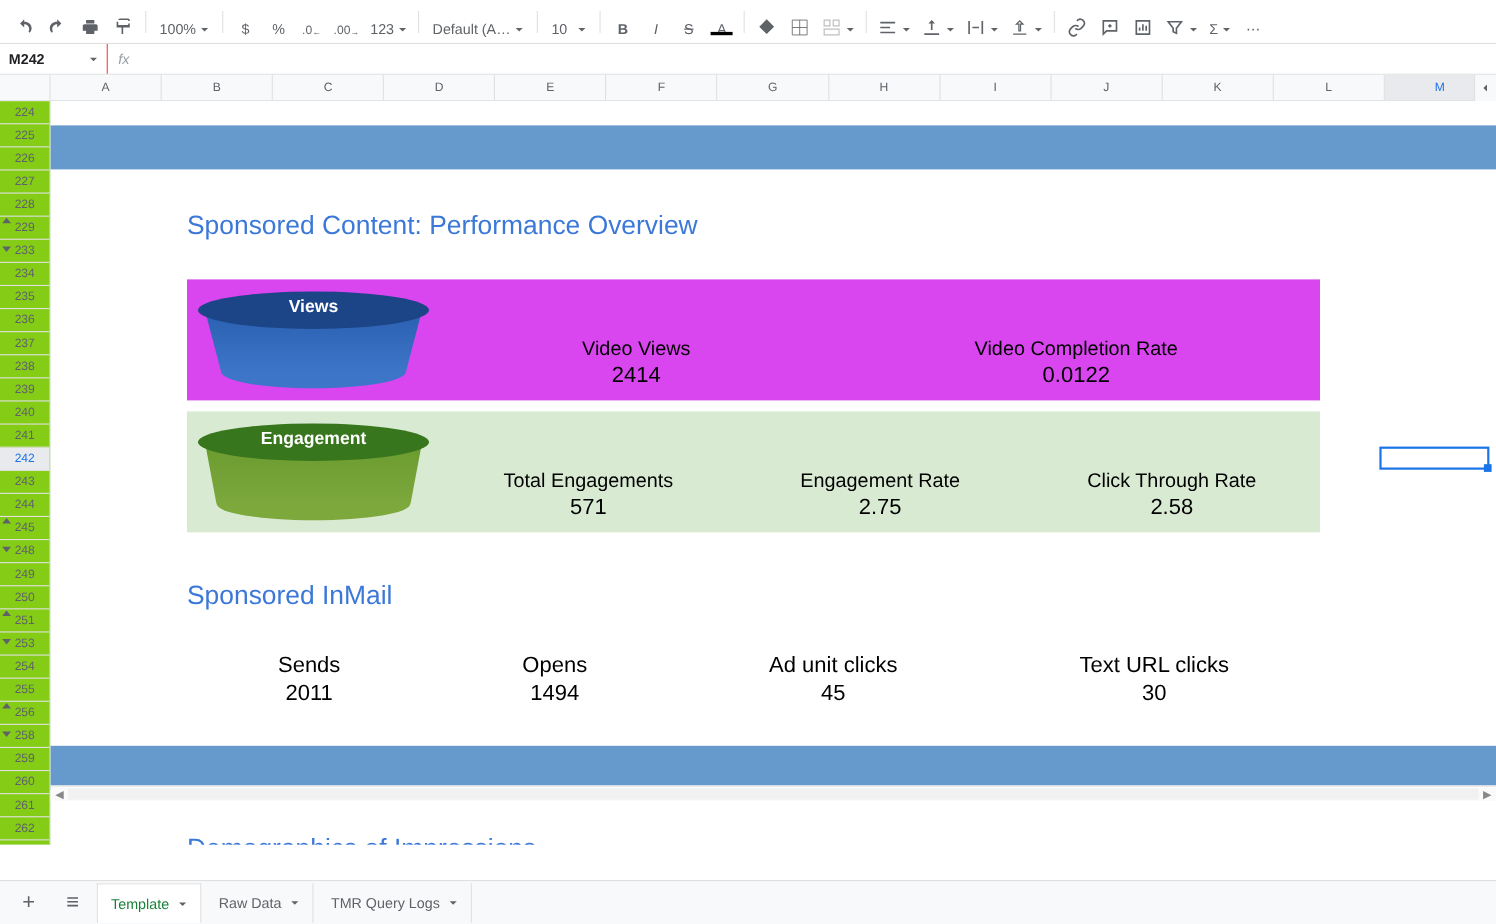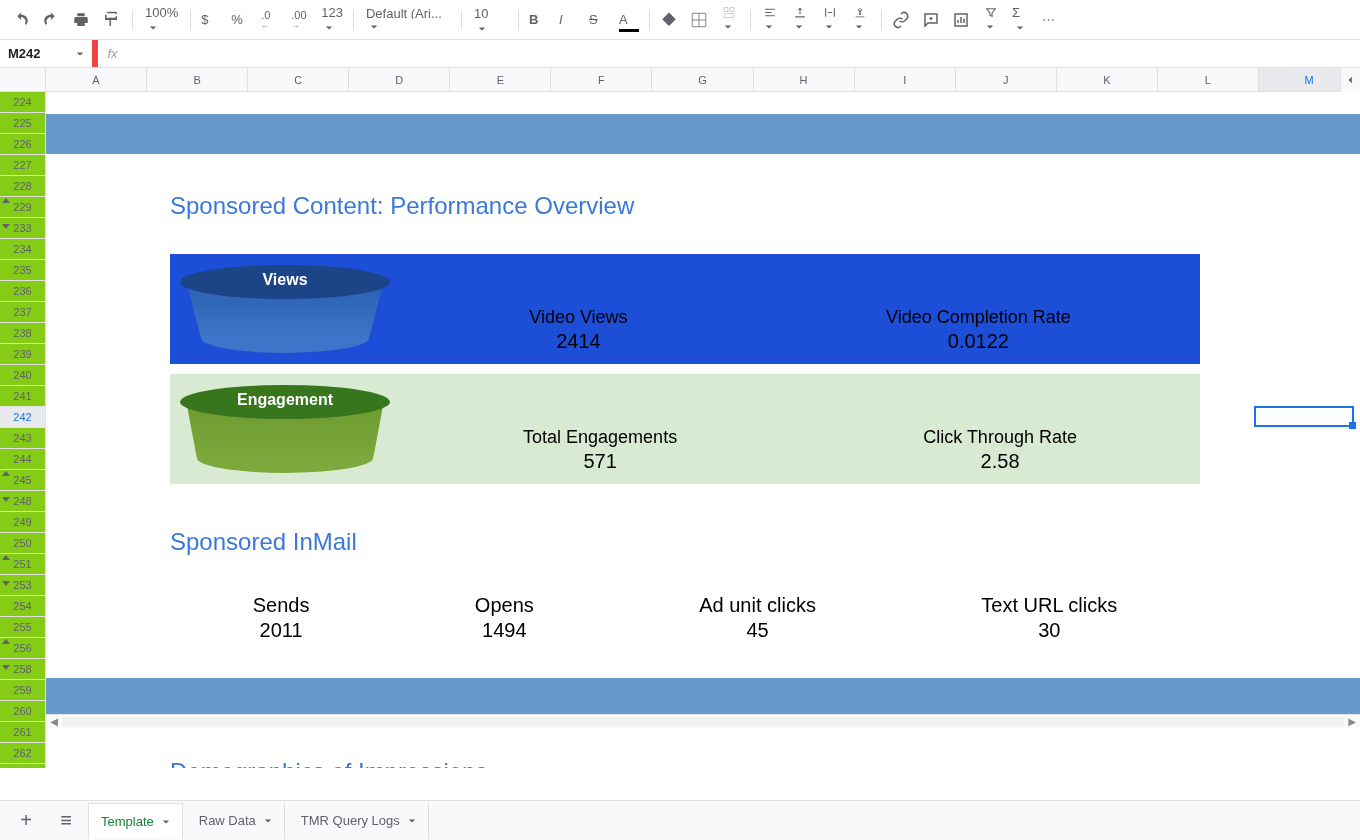--- a/index.html
+++ b/index.html
@@ -1,34 +1,34 @@
 <!DOCTYPE html>
 <html><head>
 <meta charset="utf-8">
 <style>
 * { box-sizing: border-box; margin: 0; padding: 0; }
 html, body { width: 1360px; height: 840px; font-family: Arial, sans-serif; overflow: hidden; background: #fff; }
 
 
 .toolbar { height: 40px; display: flex; align-items: center; padding: 0 8px; border-bottom: 1px solid #e0e0e0; gap: 2px; color: #5f6368; }
-.toolbar .tbtn { display: flex; align-items: flex-start; justify-content: center; height: 28px; min-width: 28px; padding: 0 4px; border-radius: 2px; cursor: pointer; font-size: 13px; flex-direction: column; }
+.toolbar .tbtn { display: flex; align-items: flex-end; justify-content: center; height: 28px; min-width: 28px; padding: 0 4px; border-radius: 2px; cursor: pointer; font-size: 13px; }
 .toolbar .sep { width: 1px; height: 20px; background: #e0e0e0; margin: 0 4px; }
 .toolbar svg { width: 18px; height: 18px; fill: #5f6368; }
 .toolbar .dd-arrow { margin-left: 4px; }
 .toolbar .dd-arrow svg { width: 8px; height: 8px; }
 .toolbar .zoom { font-size: 13px; padding: 0 6px; }
 .toolbar .font-name { width: 95px; text-align: left; justify-content: space-between; padding: 0 6px; font-size: 13px; overflow: hidden; white-space: nowrap; }
 .toolbar .font-size { width: 44px; justify-content: space-between; padding: 0 6px; font-size: 13px; }
 .toolbar .text-color-bar { position: relative; }
 .toolbar .color-strip { position: absolute; bottom: 2px; left: 4px; right: 4px; height: 3px; background: #000; }
 .toolbar .fill-color-bar .color-strip { background: #fff; border: 1px solid #ccc; height: 3px; bottom: 3px; }
 
 
 .formula-row { height: 28px; display: flex; align-items: center; border-bottom: 1px solid #e0e0e0; }
-.name-box { width: 98px; height: 100%; border-right: 6px solid #ef4444; display: flex; align-items: center; justify-content: space-between; padding: 0 8px; font-size: 13px; font-weight: bold; color: #202124; }
+.name-box { width: 98px; height: 100%; border-right: 1px solid #ef4444; display: flex; align-items: center; justify-content: space-between; padding: 0 8px; font-size: 13px; font-weight: bold; color: #202124; }
 .name-box .dd svg { width: 8px; height: 8px; fill: #5f6368; }
 .fx-label { width: 30px; text-align: center; font-style: italic; color: #9aa0a6; font-size: 13px; border-right: 1px solid #fff; }
 .formula-input { flex: 1; height: 100%; padding: 0 8px; font-size: 13px; color: #202124; }
 
 
 .sheet-area { position: relative; height: 700px; overflow: hidden; }
 .col-headers { display: flex; height: 24px; background: #f8f9fa; border-bottom: 1px solid #e0e0e0; font-size: 11px; color: #5f6368; }
 .corner { width: 46px; border-right: 1px solid #e0e0e0; background: #f8f9fa; }
 .col-h { flex: 1; border-right: 1px solid #e0e0e0; display: flex; align-items: center; justify-content: center; }
 .col-h.active { background: #e8eaed; color: #1a73e8; }
@@ -39,21 +39,21 @@
 .row-h { height: 21px; border-bottom: 1px solid #e0e0e0; display: flex; align-items: center; justify-content: center; position: relative; }
 .row-h.grouped::before { content: ""; position: absolute; left: 2px; width: 0; height: 0; border-left: 4px solid transparent; border-right: 4px solid transparent; }
 .row-h.grouped.up::before { border-bottom: 5px solid #5f6368; top: 1px; }
 .row-h.grouped.down::before { border-top: 5px solid #5f6368; top: 6px; }
 .cells { flex: 1; position: relative; background: #fff; }
 
 
 .blue-bar { position: absolute; left: 0; right: 0; background: #6699cc; height: 40px; }
 .section-title { position: absolute; color: #3c78d8; font-size: 24px; font-weight: 400; }
 .metric-band { position: absolute; left: 124px; width: 1030px; height: 110px; border-radius: 0; display: flex; align-items: center; }
-.band-views { background: #1d4ed8; top: 162px; }
+.band-views { background: #d946ef; top: 162px; }
 .band-eng { background: #d9ead3; top: 282px; }
 .funnel-shape { width: 230px; height: 100%; display: flex; align-items: center; justify-content: center; position: relative; }
 .cylinder { position: relative; width: 210px; }
 .cyl-top { width: 100%; height: 34px; border-radius: 50%; position: relative; z-index: 2; }
 .cyl-body { width: 100%; height: 56px; margin-top: -17px; position: relative; z-index: 1; }
 .cyl-bottom { width: 100%; height: 30px; border-radius: 50%; margin-top: -15px; }
 .cyl-label { position: absolute; top: 6px; left: 0; right: 0; text-align: center; color: #fff; font-weight: 600; font-size: 16px; z-index: 3; }
 .cyl-views .cyl-top { background: #1c4587; }
 .cyl-views .cyl-body { background: linear-gradient(#2a5fb0, #3d75c8); clip-path: polygon(3% 0, 97% 0, 90% 100%, 10% 100%); }
 .cyl-views .cyl-bottom { background: #3d75c8; width: 80%; margin-left: 10%; }
@@ -345,20 +345,24 @@
               <div class="cyl-body"></div>
               <div class="cyl-bottom"></div>
           </div>
         </div>
         <div class="metric-cols">
           <div class="metric-col">
               <div class="m-label">Total Engagements</div>
               <div class="m-val">571</div>
             </div>
           <div class="metric-col">
+              <div class="m-label">Engagement Rate</div>
+              <div class="m-val">2.75</div>
+            </div>
+          <div class="metric-col">
               <div class="m-label">Click Through Rate</div>
               <div class="m-val">2.58</div>
             </div>
         </div>
       </div>
 
       <div class="section-title" style="top:436px; left:124px;">Sponsored InMail</div>
 
       <div class="inmail-row">
         <div class="inmail-col">

